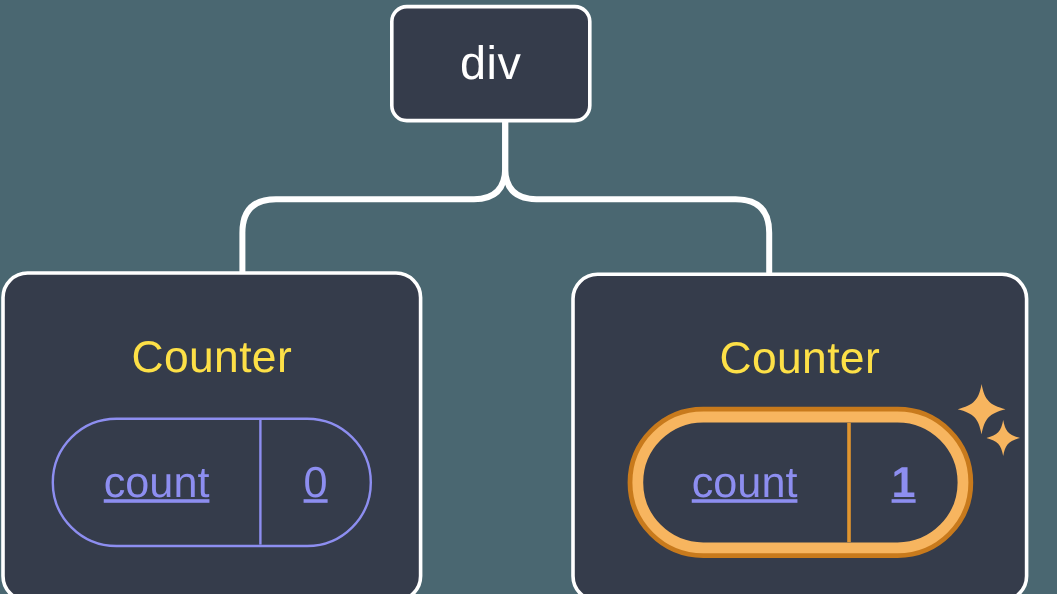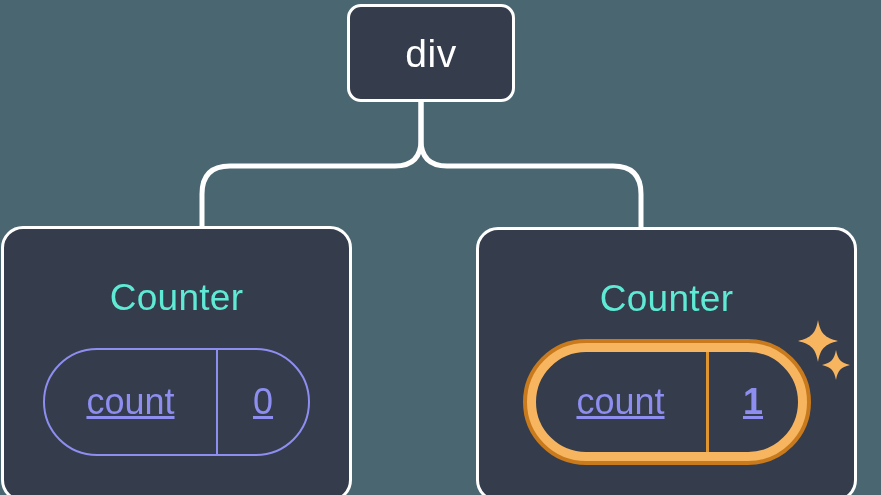--- a/index.html
+++ b/index.html
@@ -28,21 +28,21 @@
   }
 
   
   .node {
     position: absolute;
     background: #353c4b;
     border: 3px solid #ffffff;
     box-sizing: border-box;
   }
   .node-root {
-    left: 347px;
+    left: 325px;
     top: 4px;
     width: 168px;
     height: 98px;
     border-radius: 14px;
     display: flex;
     align-items: center;
     justify-content: center;
   }
   .node-root .node-title {
     font-size: 39px;
@@ -63,21 +63,21 @@
     height: 276px;
   }
   .node-right {
     left: 476px;
     top: 227px;
     width: 381px;
     height: 275px;
   }
   .node-child .node-title {
     font-size: 37px;
-    color: #5eead4;
+    color: #fde047;
     letter-spacing: 0.3px;
     line-height: 1;
   }
   .node-left .node-title { margin-top: 50px; }
   .node-right .node-title { margin-top: 50px; }
   .pill {
     display: flex;
     align-items: stretch;
     box-sizing: border-box;
     border: 2px solid #8d8ef0;

